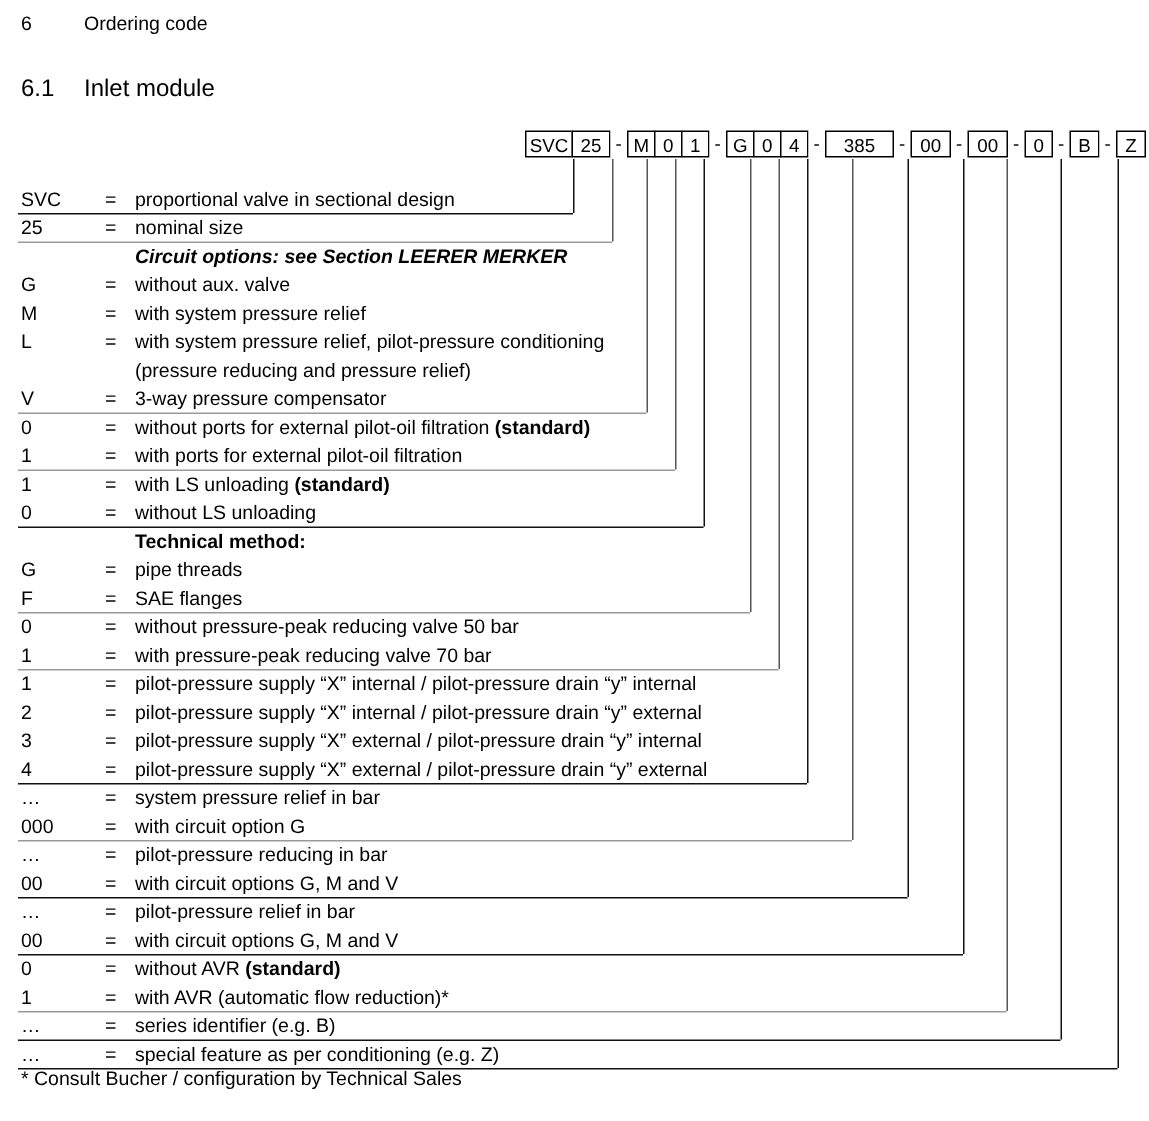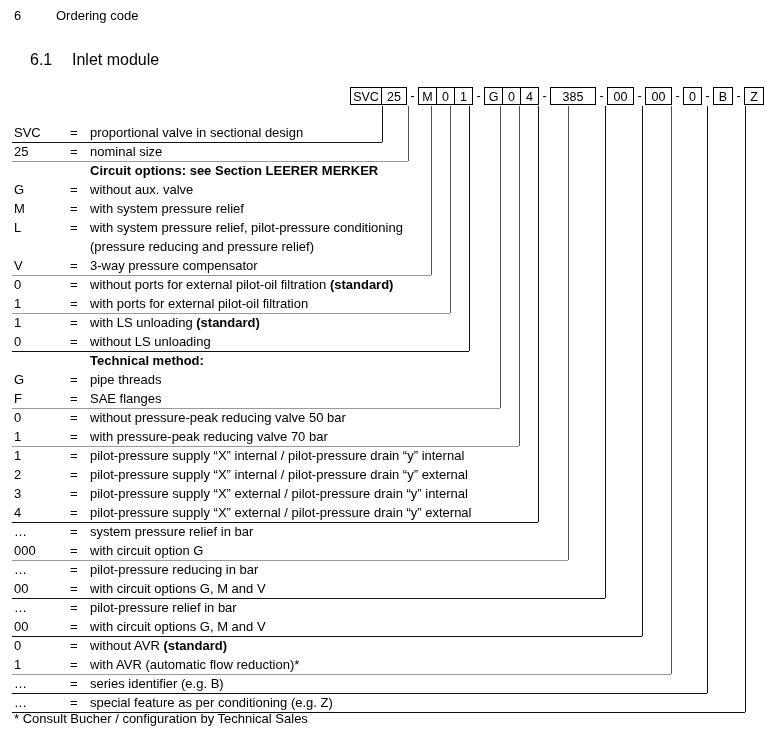--- a/index.html
+++ b/index.html
@@ -11,21 +11,21 @@
     position:relative;
     overflow:hidden;
     -webkit-font-smoothing:antialiased;
   }
   #page{position:relative;width:766px;height:747px;}
 
   
   .heading{position:absolute;white-space:nowrap;}
   .h1{left:14px;top:8px;font-size:13px;}
   .h1 .num{display:inline-block;width:42px;}
-  .h2{left:14px;top:51px;font-size:16px;margin-left:16px;}
+  .h2{left:14px;top:51px;font-size:16px;}
   .h2 .num{display:inline-block;width:42px;}
 
   
   #code-strip{position:absolute;left:350px;top:87px;height:20px;
               display:flex;align-items:stretch;}
   .cbox{
     border:1px solid #000;
     height:18px;line-height:18px;
     font-size:12.5px;text-align:center;
     box-sizing:border-box;
@@ -131,21 +131,21 @@
         <span class="txt">proportional valve in sectional design</span>
       </div>
       <div class="row">
         <span class="code">25</span>
         <span class="eq">=</span>
         <span class="txt">nominal size</span>
       </div>
       <div class="row">
         <span class="code"></span>
         <span class="eq"></span>
-        <span class="txt" style="font-weight: bold;">Circuit options: see Section LEERER MERKER</span>
+        <span class="txt" style="font-weight: bold; font-style: italic;">Circuit options: see Section LEERER MERKER</span>
       </div>
       <div class="row">
         <span class="code">G</span>
         <span class="eq">=</span>
         <span class="txt">without aux. valve</span>
       </div>
       <div class="row">
         <span class="code">M</span>
         <span class="eq">=</span>
         <span class="txt">with system pressure relief</span>

